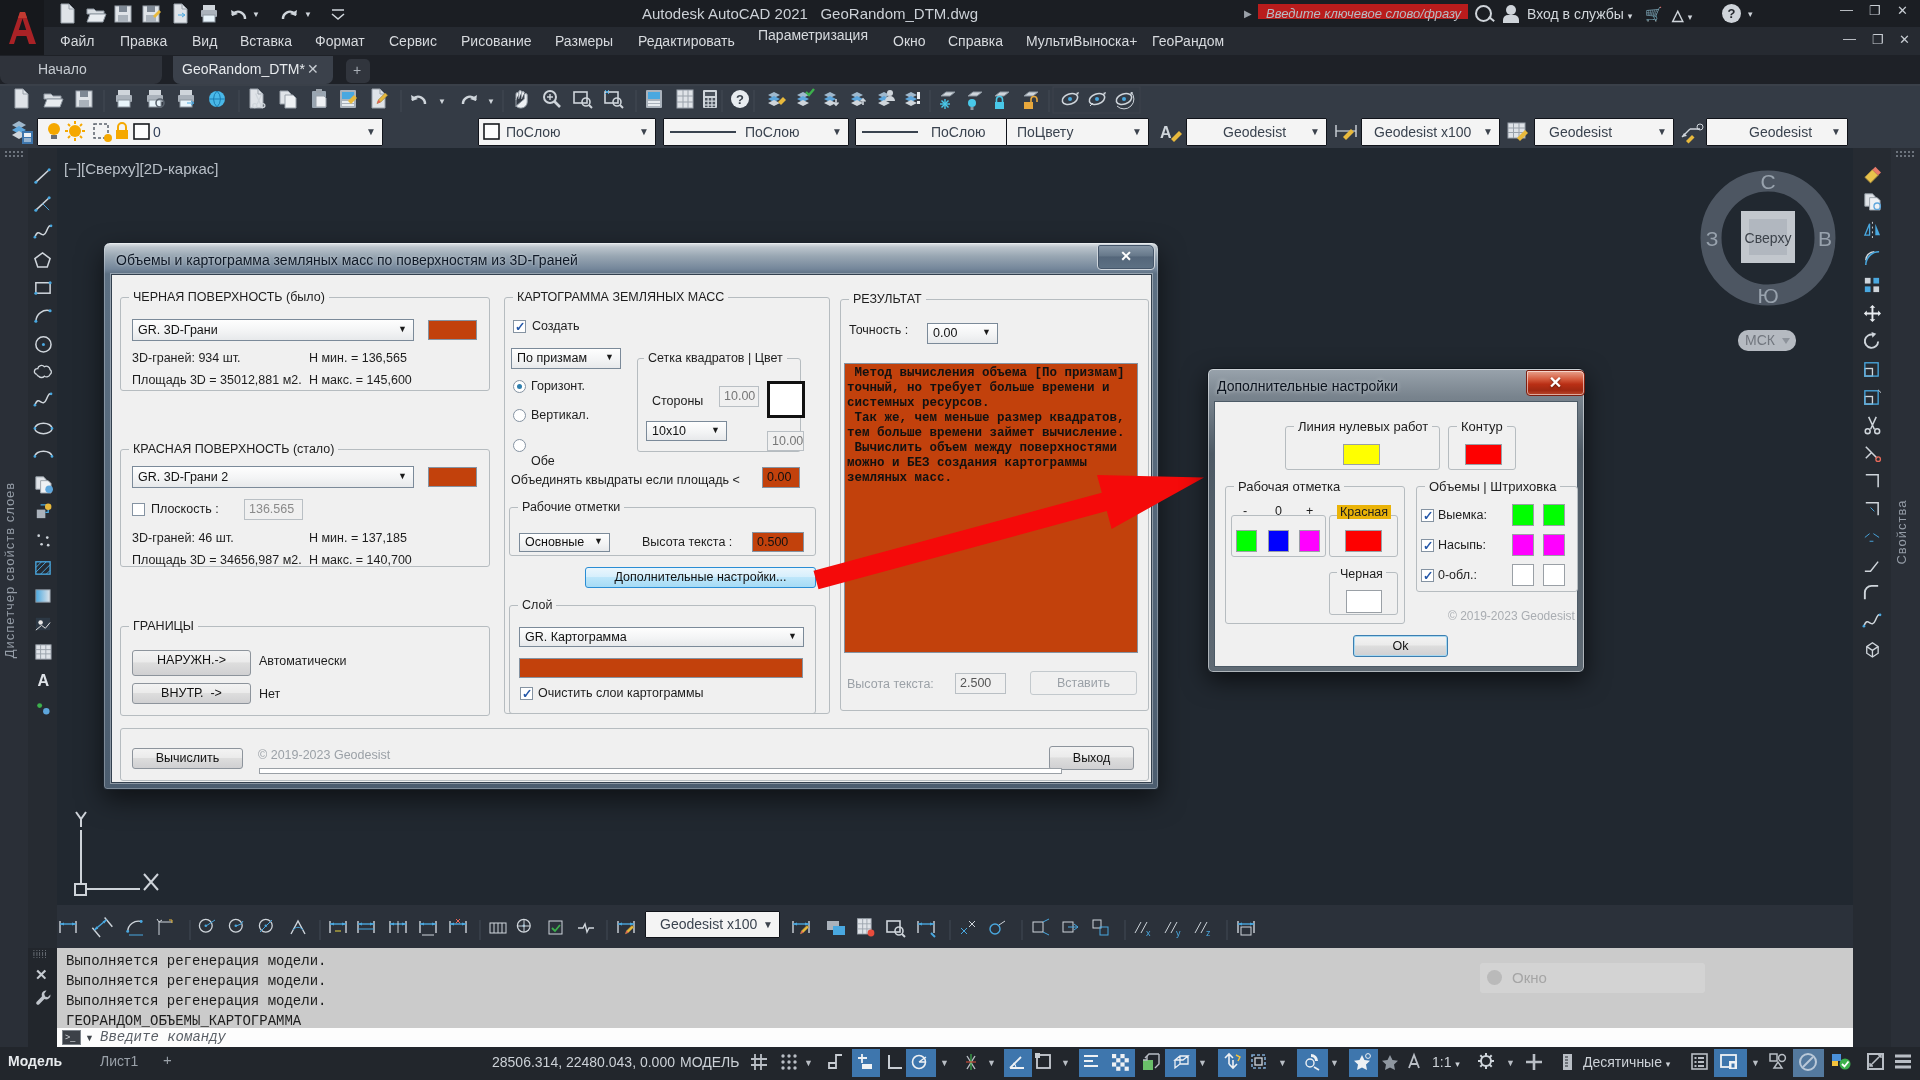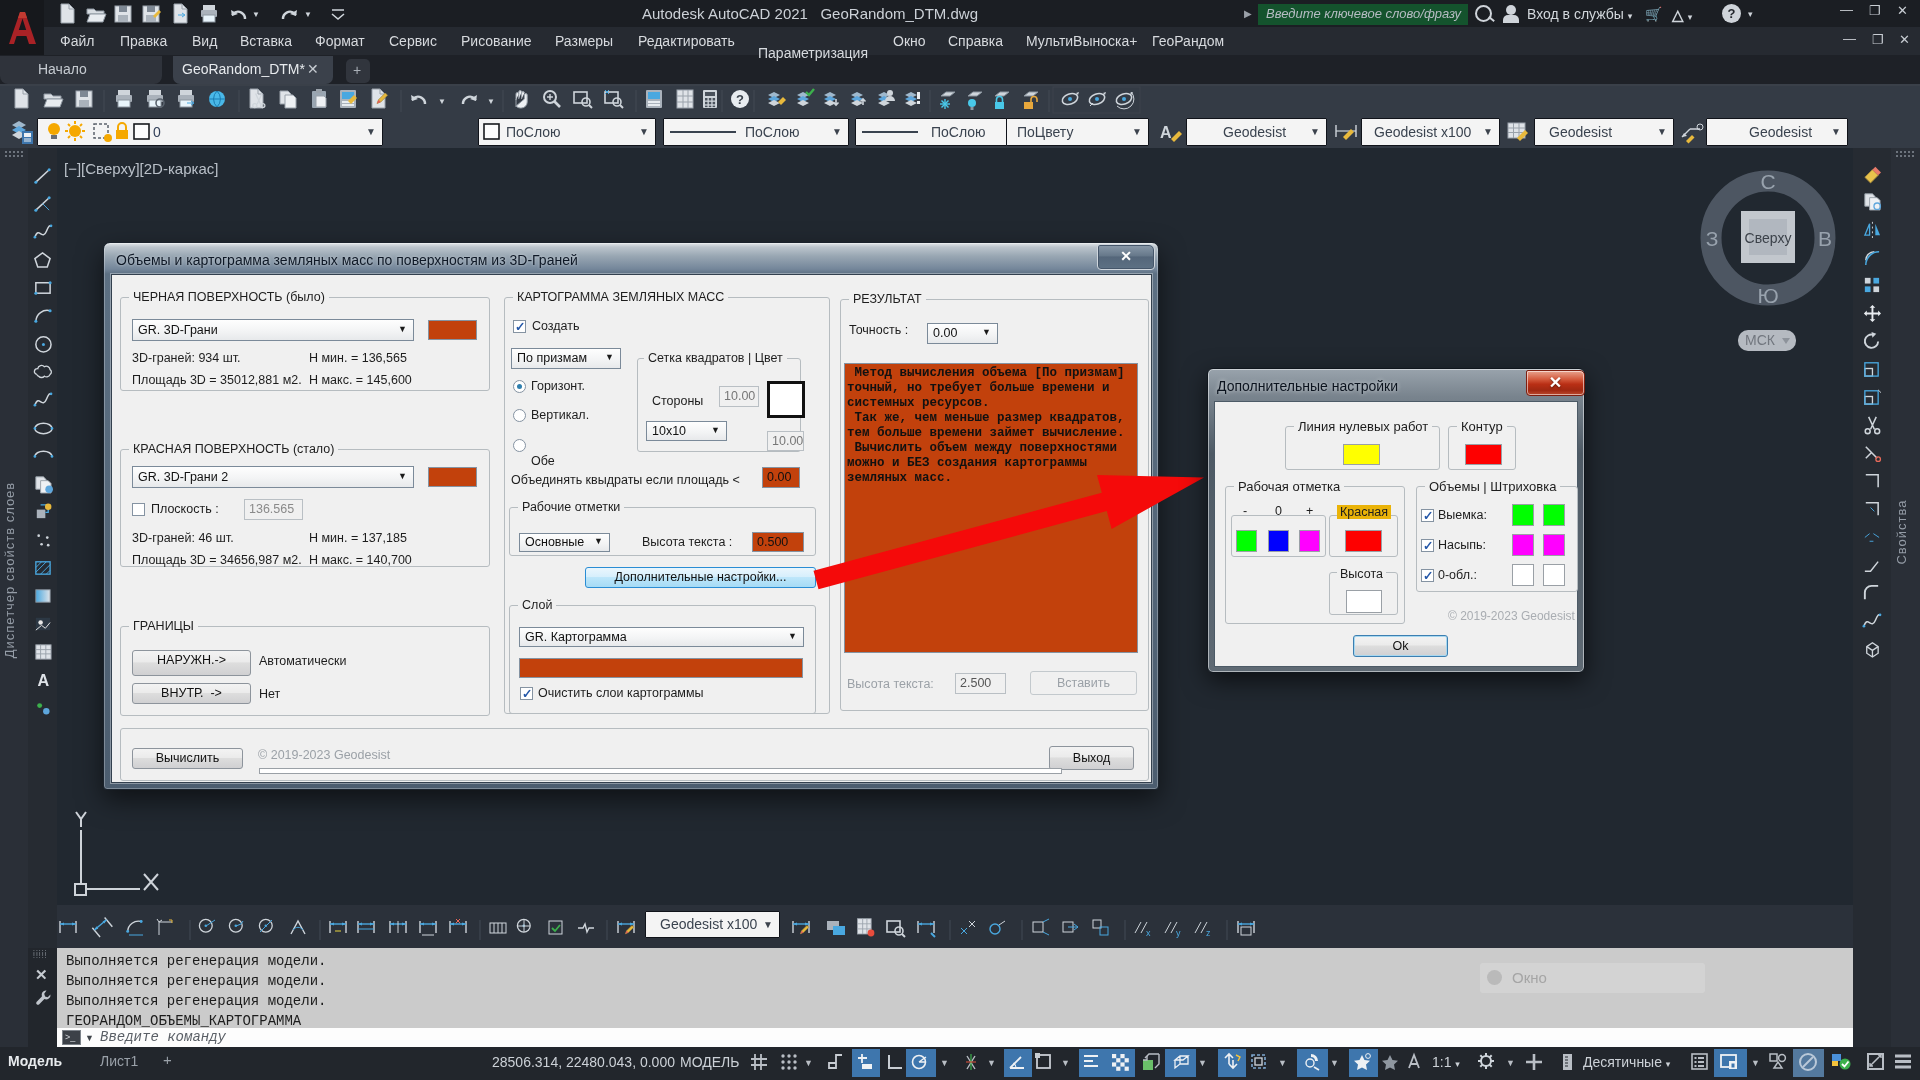--- a/index.html
+++ b/index.html
@@ -86,32 +86,32 @@
 <div class="ab" id="menubar2" style="left:0;top:27px;width:1920px;height:28px;color:#d7dade;font-size:14px">
 <span style="position:absolute;left:60px;top:6px">Файл</span>
 <span style="position:absolute;left:120px;top:6px">Правка</span>
 <span style="position:absolute;left:192px;top:6px">Вид</span>
 <span style="position:absolute;left:240px;top:6px">Вставка</span>
 <span style="position:absolute;left:315px;top:6px">Формат</span>
 <span style="position:absolute;left:389px;top:6px">Сервис</span>
 <span style="position:absolute;left:461px;top:6px">Рисование</span>
 <span style="position:absolute;left:555px;top:6px">Размеры</span>
 <span style="position:absolute;left:638px;top:6px">Редактировать</span>
-<span style="position:absolute;left:758px;top:18px">Параметризация</span>
+<span style="position:absolute;left:758px;top:0">Параметризация</span>
 <span style="position:absolute;left:893px;top:6px">Окно</span>
 <span style="position:absolute;left:948px;top:6px">Справка</span>
 <span style="position:absolute;left:1026px;top:6px">МультиВыноска+</span>
 <span style="position:absolute;left:1152px;top:6px">ГеоРандом</span>
 <span class="wbtn" style="position:absolute;left:1843px;top:4px">—</span>
 <span class="wbtn" style="position:absolute;left:1872px;top:5px">❐</span>
 <span class="wbtn" style="position:absolute;left:1899px;top:5px">✕</span>
 </div>
 
 <div class="ab" style="left:1244px;top:8px;color:#9aa0a8;font-size:10px">▶</div>
-<div class="ab" style="left:1258px;top:4px;width:210px;height:21px;background:#14532d;color:#b6bcc3;font-size:13px;font-style:italic;padding:2px 0 0 8px">Введите ключевое слово/фразу</div>
+<div class="ab" style="left:1258px;top:4px;width:210px;height:15px;background:#b91c1c;color:#b6bcc3;font-size:13px;font-style:italic;padding:2px 0 0 8px">Введите ключевое слово/фразу</div>
 <div class="ab" style="left:1475px;top:5px;width:17px;height:17px;border:2px solid #cfd4da;border-radius:50%"></div>
 <div class="ab" style="left:1488px;top:18px;width:7px;height:2px;background:#cfd4da;transform:rotate(40deg)"></div>
 <div class="ab" style="left:1506px;top:5px;width:10px;height:10px;background:#cfd4da;border-radius:50%"></div>
 <div class="ab" style="left:1503px;top:15px;width:16px;height:8px;background:#cfd4da;border-radius:5px 5px 0 0"></div>
 <div class="ab" style="left:1527px;top:6px;color:#d2d7dc;font-size:14px">Вход в службы <span style="font-size:9px">▾</span></div>
 <div class="ab" style="left:1645px;top:6px;color:#cfd4da;font-size:14px">🛒</div>
 <div class="ab" style="left:1672px;top:6px;color:#cfd4da;font-weight:bold;font-size:15px">△ <span style="font-size:9px;font-weight:normal">▾</span></div>
 <div class="ab" style="left:1722px;top:4px;width:19px;height:19px;border-radius:50%;background:#cfd4da;color:#22262c;font-weight:bold;font-size:13px;text-align:center;line-height:19px">?</div>
 <div class="ab" style="left:1748px;top:9px;color:#cfd4da;font-size:9px">▾</div>
 <span class="ab wbtn" style="left:1840px;top:2px">—</span>
@@ -1278,21 +1278,21 @@
   <div class="lbl" style="left:28px;top:102px">-</div>
   <div class="lbl" style="left:60px;top:102px">0</div>
   <div class="lbl" style="left:91px;top:102px">+</div>
   <div class="sw" style="left:21px;top:128px;width:21px;height:22px;background:#00ff00"></div>
   <div class="sw" style="left:53px;top:128px;width:21px;height:22px;background:#0000fe"></div>
   <div class="sw" style="left:84px;top:128px;width:21px;height:22px;background:#ff00ff"></div>
   <div class="grp" style="left:114px;top:113px;width:69px;height:42px"></div>
   <div class="lbl" style="left:122px;top:103px;background:#eab308;padding:0 3px">Красная</div>
   <div class="sw" style="left:130px;top:128px;width:37px;height:22px;background:#fe0000"></div>
   <div class="grp" style="left:114px;top:170px;width:69px;height:43px"></div>
-  <div class="lbl" style="left:122px;top:165px;background:#f0f0f0;padding:0 3px">Высота</div>
+  <div class="lbl" style="left:122px;top:165px;background:#f0f0f0;padding:0 3px">Черная</div>
   <div class="sw" style="left:131px;top:188px;width:36px;height:23px;background:#fff"></div>
   <div class="grp" style="left:201px;top:84px;width:162px;height:106px">
           <b>Объемы | Штриховка</b>
         </div>
   <div class="cb c" style="left:206px;top:107px"></div>
         <div class="lbl" style="left:223px;top:106px">Выемка:</div>
   <div class="sw" style="left:297px;top:102px;width:22px;height:22px;background:#00ff00"></div>
   <div class="sw" style="left:328px;top:102px;width:22px;height:22px;background:#00ff00"></div>
   <div class="cb c" style="left:206px;top:137px"></div>
         <div class="lbl" style="left:223px;top:136px">Насыпь:</div>

